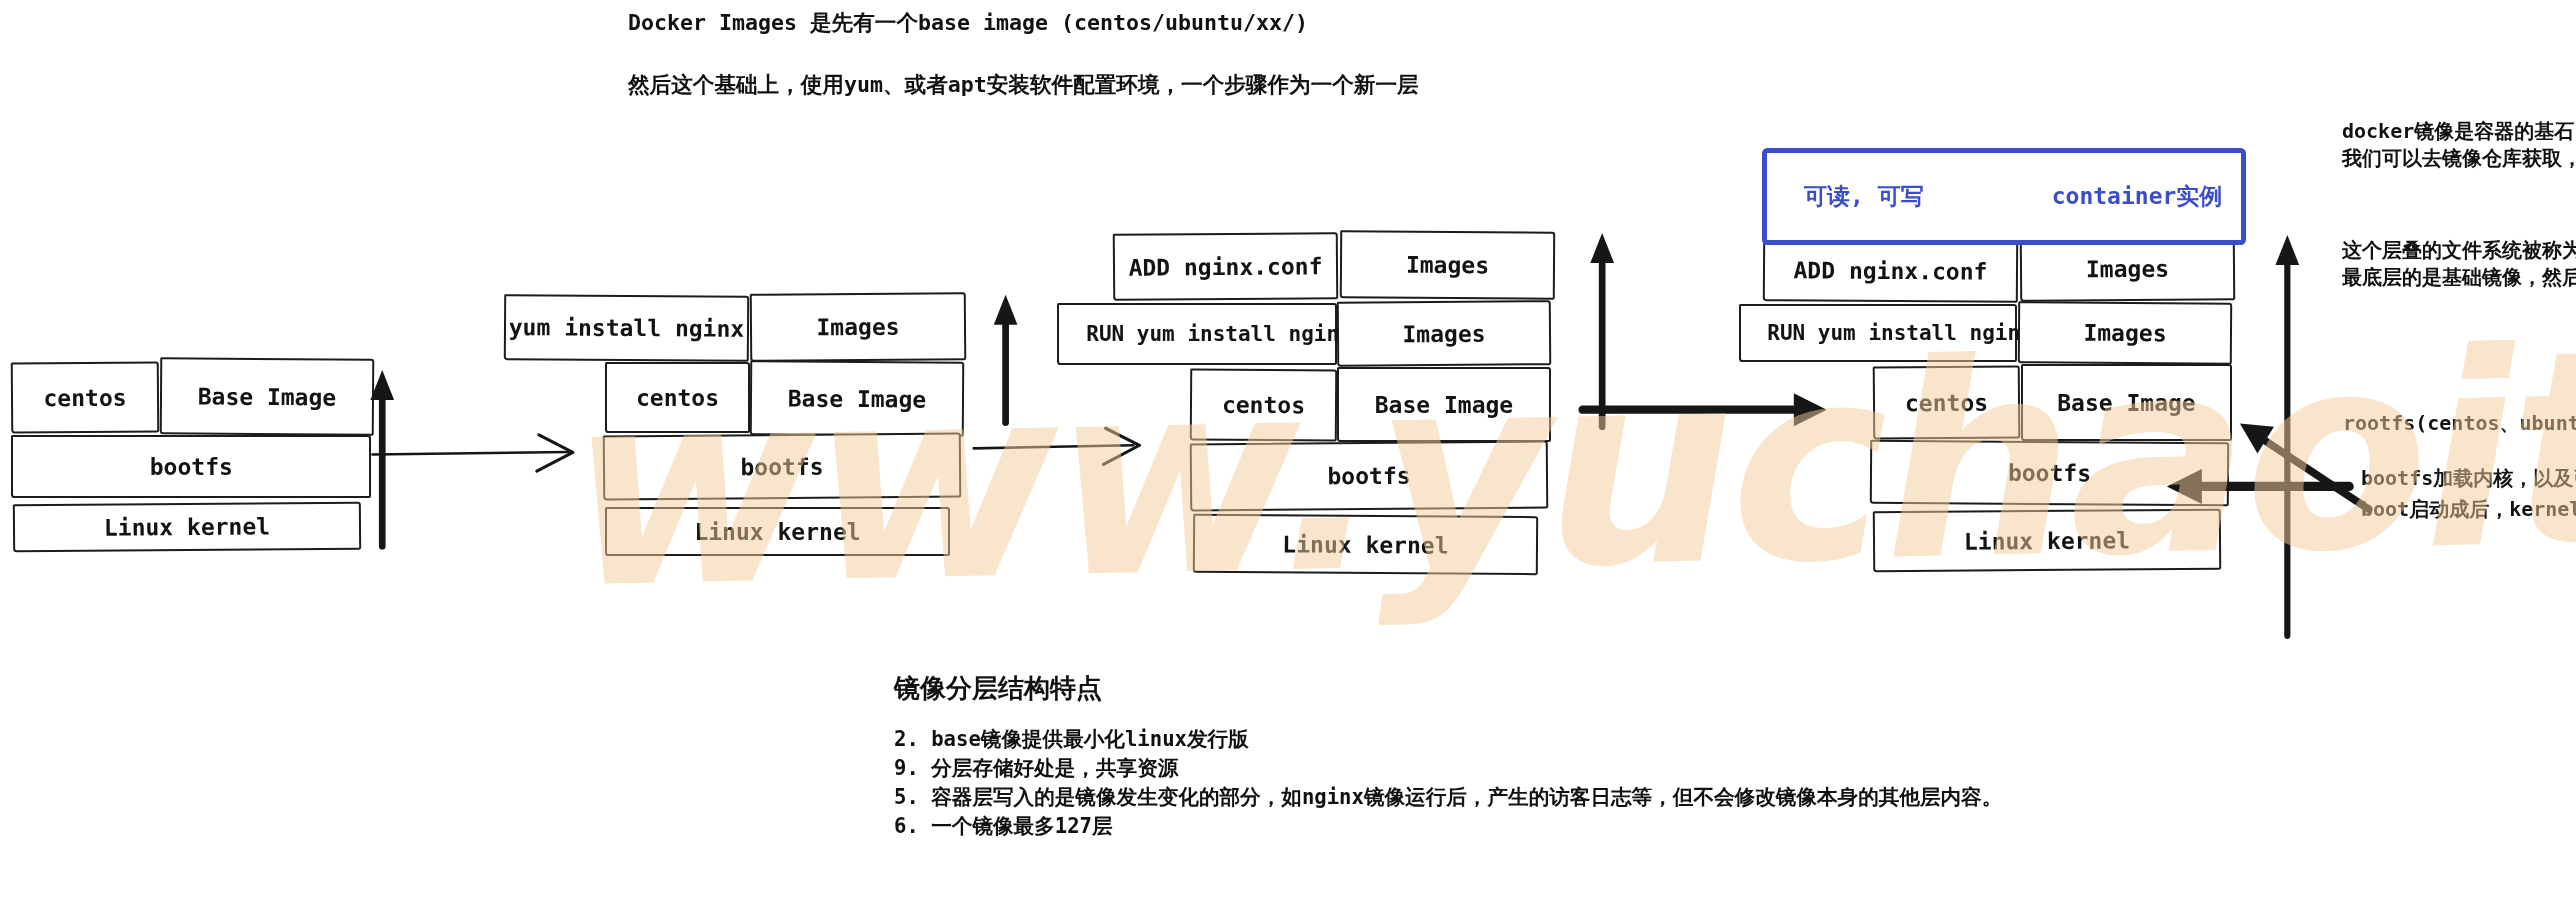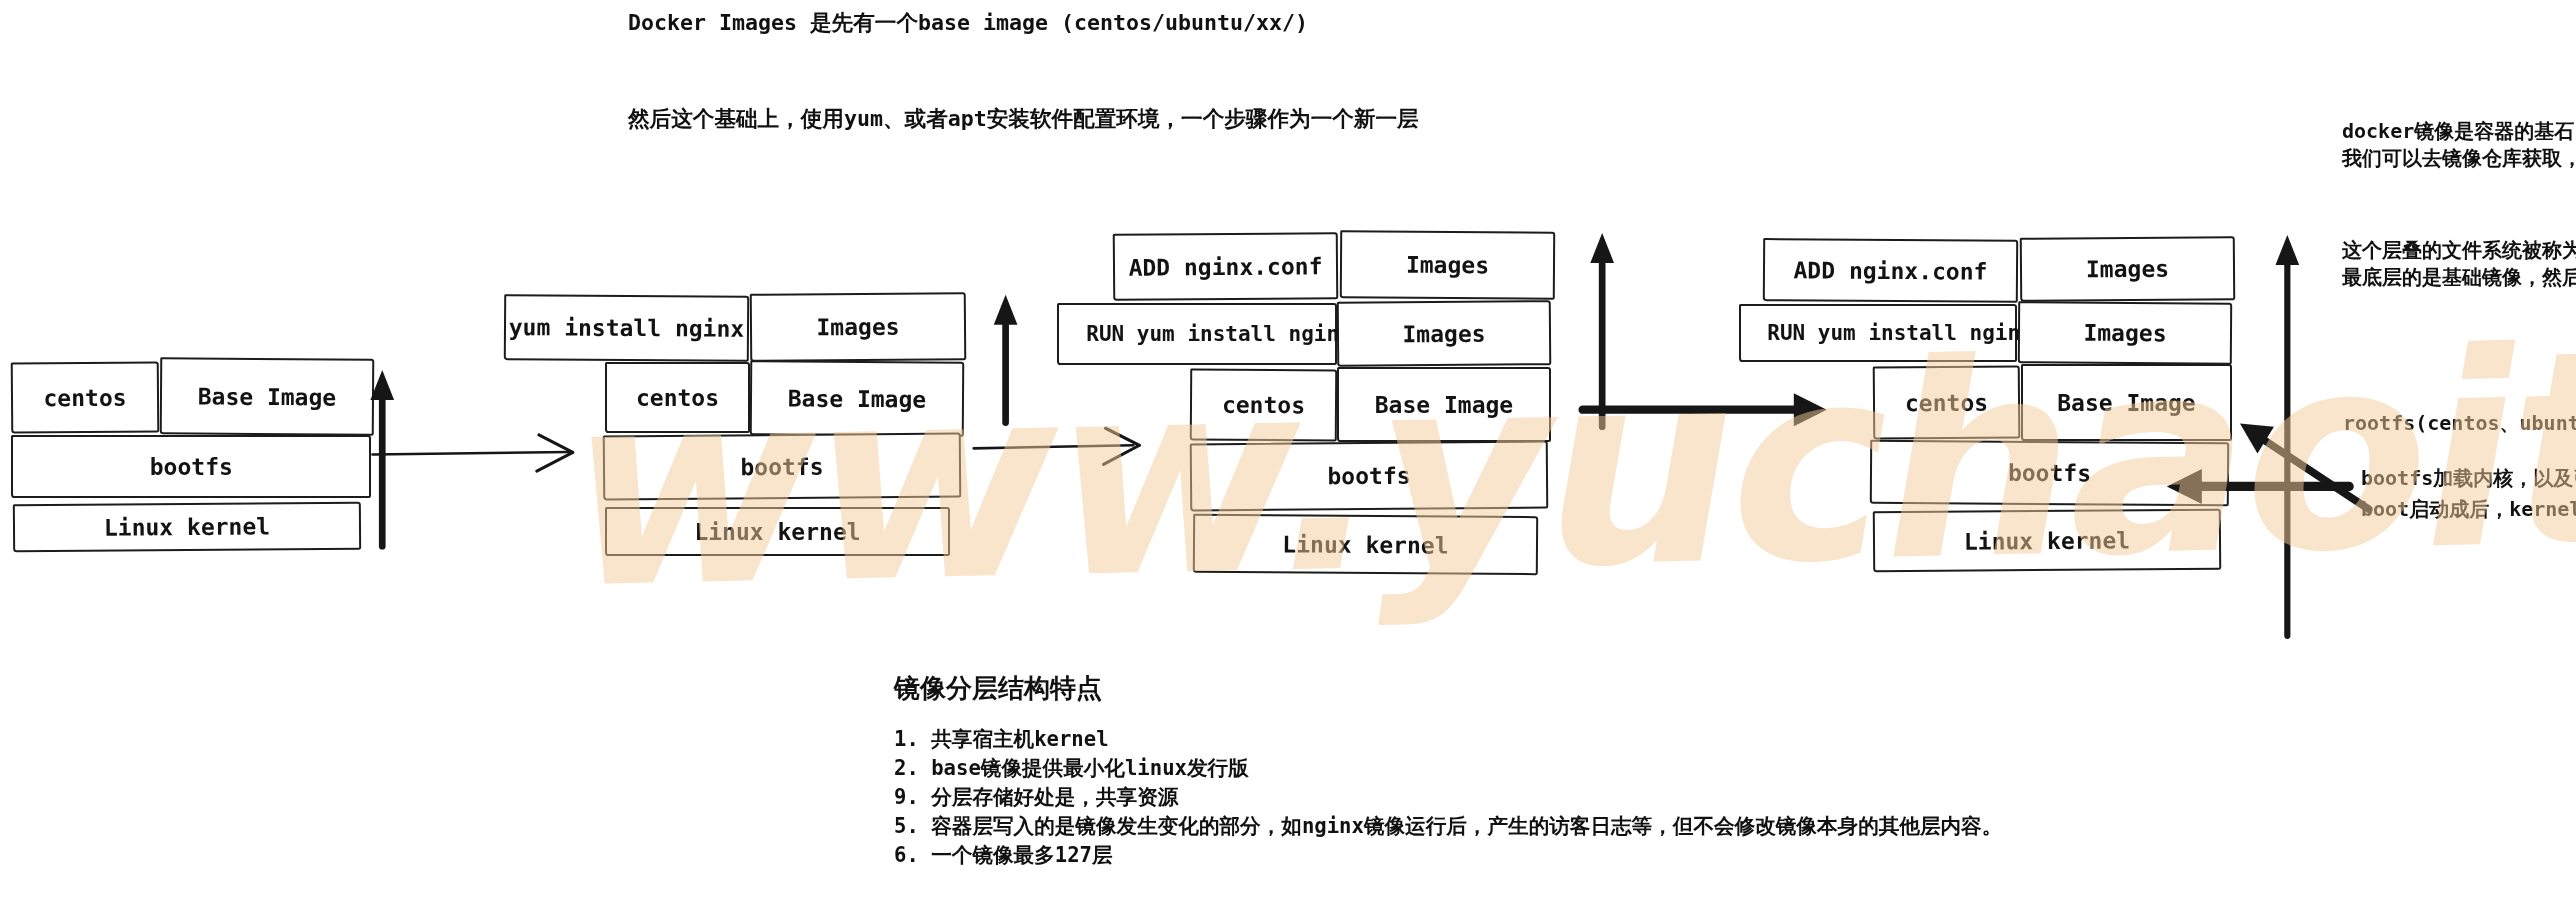--- a/index.html
+++ b/index.html
@@ -34,21 +34,21 @@
        font-family:"DejaVu Sans",sans-serif;font-style:italic;font-weight:700;
        font-size:268px;letter-spacing:-0.02em;color:rgba(242,203,152,0.5);
        transform:rotate(-1.2deg);white-space:nowrap;}
 </style>
 </head>
 <body>
 
 <div class="canvas">
 
   <div class="hdr" style="left:628px;top:8px;">Docker Images 是先有一个base image (centos/ubuntu/xx/)</div>
-  <div class="hdr" style="left:628px;top:70px;margin-top:34px;">然后这个基础上，使用yum、或者apt安装软件配置环境，一个步骤作为一个新一层</div>
+  <div class="hdr" style="left:628px;top:70px;">然后这个基础上，使用yum、或者apt安装软件配置环境，一个步骤作为一个新一层</div>
 
   <div class="box tilt-a" style="left:11.3px;top:362px;width:148px;height:71px;">centos</div>
   <div class="box tilt-b" style="left:160px;top:358px;width:214px;height:77px;">Base Image</div>
   <div class="box" style="left:11.3px;top:435px;width:360px;height:63px;">bootfs</div>
   <div class="box tilt-a" style="left:13px;top:503px;width:348px;height:48px;">Linux kernel</div>
 
   <div class="box tilt-b" style="left:504px;top:295px;width:245px;height:66px;">yum install nginx</div>
   <div class="box tilt-a" style="left:750px;top:293px;width:216px;height:68px;">Images</div>
   <div class="box" style="left:605px;top:362px;width:145px;height:71px;">centos</div>
   <div class="box tilt-b" style="left:750px;top:361px;width:214px;height:75px;">Base Image</div>
@@ -57,40 +57,43 @@
 
   <div class="box tilt-a" style="left:1113px;top:233px;width:225px;height:67px;">ADD nginx.conf</div>
   <div class="box tilt-b" style="left:1340px;top:231px;width:215px;height:68px;">Images</div>
   <div class="box fs-sm" style="left:1057px;top:303px;width:280px;height:62px;">RUN yum install nginx</div>
   <div class="box tilt-a" style="left:1337px;top:301px;width:214px;height:65px;">Images</div>
   <div class="box tilt-b" style="left:1190px;top:369px;width:147px;height:72px;">centos</div>
   <div class="box" style="left:1337px;top:367px;width:214px;height:75px;">Base Image</div>
   <div class="box tilt-a" style="left:1190px;top:442px;width:358px;height:68px;">bootfs</div>
   <div class="box tilt-b" style="left:1193px;top:515px;width:345px;height:59px;">Linux kernel</div>
 
+  <div class="blue-box" style="left:1762px;top:148px;width:484px;height:97px;">
+    <span style="margin-left:37px;">可读, 可写</span>
+    <span style="margin-left:128px;">container实例</span>
+  </div>
   <div class="box tilt-b" style="left:1763px;top:239px;width:255px;height:63px;">ADD nginx.conf</div>
   <div class="box tilt-a" style="left:2020px;top:237px;width:215px;height:64px;">Images</div>
   <div class="box fs-sm" style="left:1739px;top:304px;width:278px;height:58px;">RUN yum install nginx</div>
   <div class="box tilt-b" style="left:2018px;top:302px;width:214px;height:62px;">Images</div>
   <div class="box tilt-a" style="left:1873px;top:366px;width:147px;height:73px;">centos</div>
   <div class="box" style="left:2021px;top:364px;width:211px;height:77px;">Base Image</div>
   <div class="box tilt-b" style="left:1870px;top:441px;width:359px;height:64px;">bootfs</div>
   <div class="box tilt-a" style="left:1873px;top:510px;width:348px;height:61px;">Linux kernel</div>
 
   <div class="ann" style="left:2342px;top:118px;">docker镜像是容器的基石，是一个层叠的只读文件系统；</div>
   <div class="ann" style="left:2342px;top:145px;">我们可以去镜像仓库获取，也可以基于现有的镜像，添加为新的镜像。</div>
   <div class="ann" style="left:2342px;top:237px;">这个层叠的文件系统被称为联合加载技术，加载多个文件系统，联合起来为一整个文件系统；</div>
   <div class="ann" style="left:2342px;top:264px;">最底层的是基础镜像，然后依次类推为父镜像；</div>
   <div class="ann" style="left:2343px;top:410px;">rootfs(centos、ubuntu)基础镜像</div>
   <div class="ann" style="left:2361px;top:465px;">bootfs加载内核，以及引导启动程序；</div>
   <div class="ann" style="left:2361px;top:496px;">boot启动成后，kernel程序加载在内存中，以及加载rootfs（也就是我们获取的centos、ubuntu等发行版系统）</div>
 
   <div class="features-title" style="left:894px;top:671px;">镜像分层结构特点</div>
   <div class="features-list" style="left:894px;top:725px;">
-    <div>1. 共享宿主机kernel</div>
     <div>2. base镜像提供最小化linux发行版</div>
     <div>9. 分层存储好处是，共享资源</div>
     <div>5. 容器层写入的是镜像发生变化的部分，如nginx镜像运行后，产生的访客日志等，但不会修改镜像本身的其他层内容。</div>
     <div>6. 一个镜像最多127层</div>
   </div>
 
   <svg class="arrows" width="3431" height="907" viewBox="0 0 6660 1760">
 
     <g>
       <line x1="742" y1="1060" x2="742" y2="752" stroke-width="13"></line>

